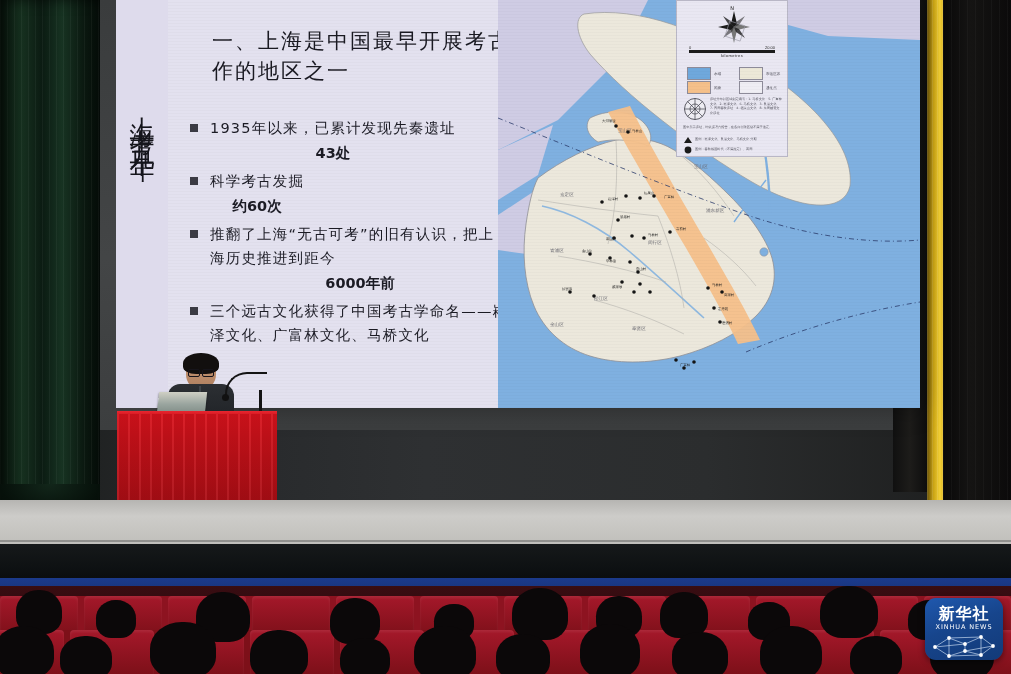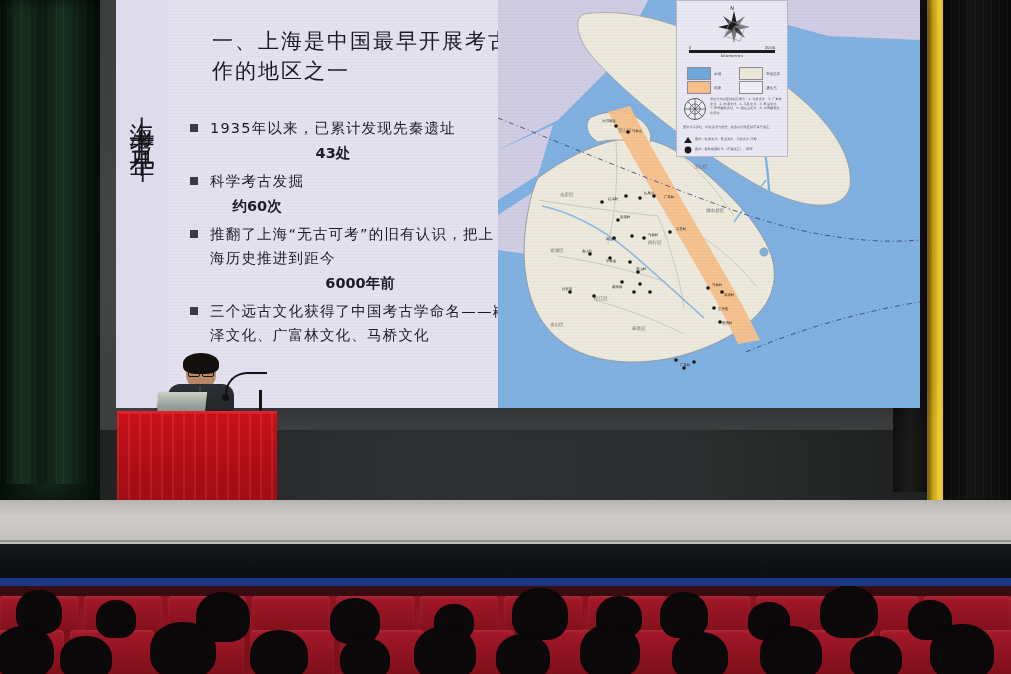--- a/index.html
+++ b/index.html
@@ -424,14 +424,34 @@
     <div class="head" style="left:340px;top:52px;width:50px;height:42px;"></div>
     <div class="head" style="left:414px;top:40px;width:62px;height:54px;"></div>
     <div class="head" style="left:496px;top:48px;width:54px;height:46px;"></div>
     <div class="head" style="left:580px;top:38px;width:60px;height:54px;"></div>
     <div class="head" style="left:672px;top:46px;width:56px;height:48px;"></div>
     <div class="head" style="left:760px;top:40px;width:62px;height:54px;"></div>
     <div class="head" style="left:850px;top:50px;width:52px;height:44px;"></div>
     <div class="head" style="left:930px;top:38px;width:64px;height:56px;"></div>
   </div>
 
+  <div class="wm">
+    <div class="wm-cn">新华社</div>
+    <div class="wm-en">XINHUA NEWS</div>
+    <svg class="wm-net" viewBox="0 0 78 29">
+      <g stroke="#cfe0f5" stroke-width="0.7" fill="none" opacity=".95">
+        <path d="M10,16 L24,7 L40,13 L56,6 L68,15 L56,24 L40,20 L24,25 Z"></path>
+        <path d="M24,7 L24,25 M40,13 L40,20 M56,6 L56,24 M10,16 L40,13 M68,15 L40,20 M24,7 L56,6 M24,25 L56,24"></path>
+      </g>
+      <g fill="#ffffff">
+        <circle cx="10" cy="16" r="1.9"></circle>
+          <circle cx="24" cy="7" r="1.9"></circle>
+        <circle cx="40" cy="13" r="1.9"></circle>
+          <circle cx="56" cy="6" r="1.9"></circle>
+        <circle cx="68" cy="15" r="1.9"></circle>
+          <circle cx="56" cy="24" r="1.9"></circle>
+        <circle cx="40" cy="20" r="1.9"></circle>
+          <circle cx="24" cy="25" r="1.9"></circle>
+      </g>
+    </svg>
+  </div>
 
 </div>
 
 </body></html>

